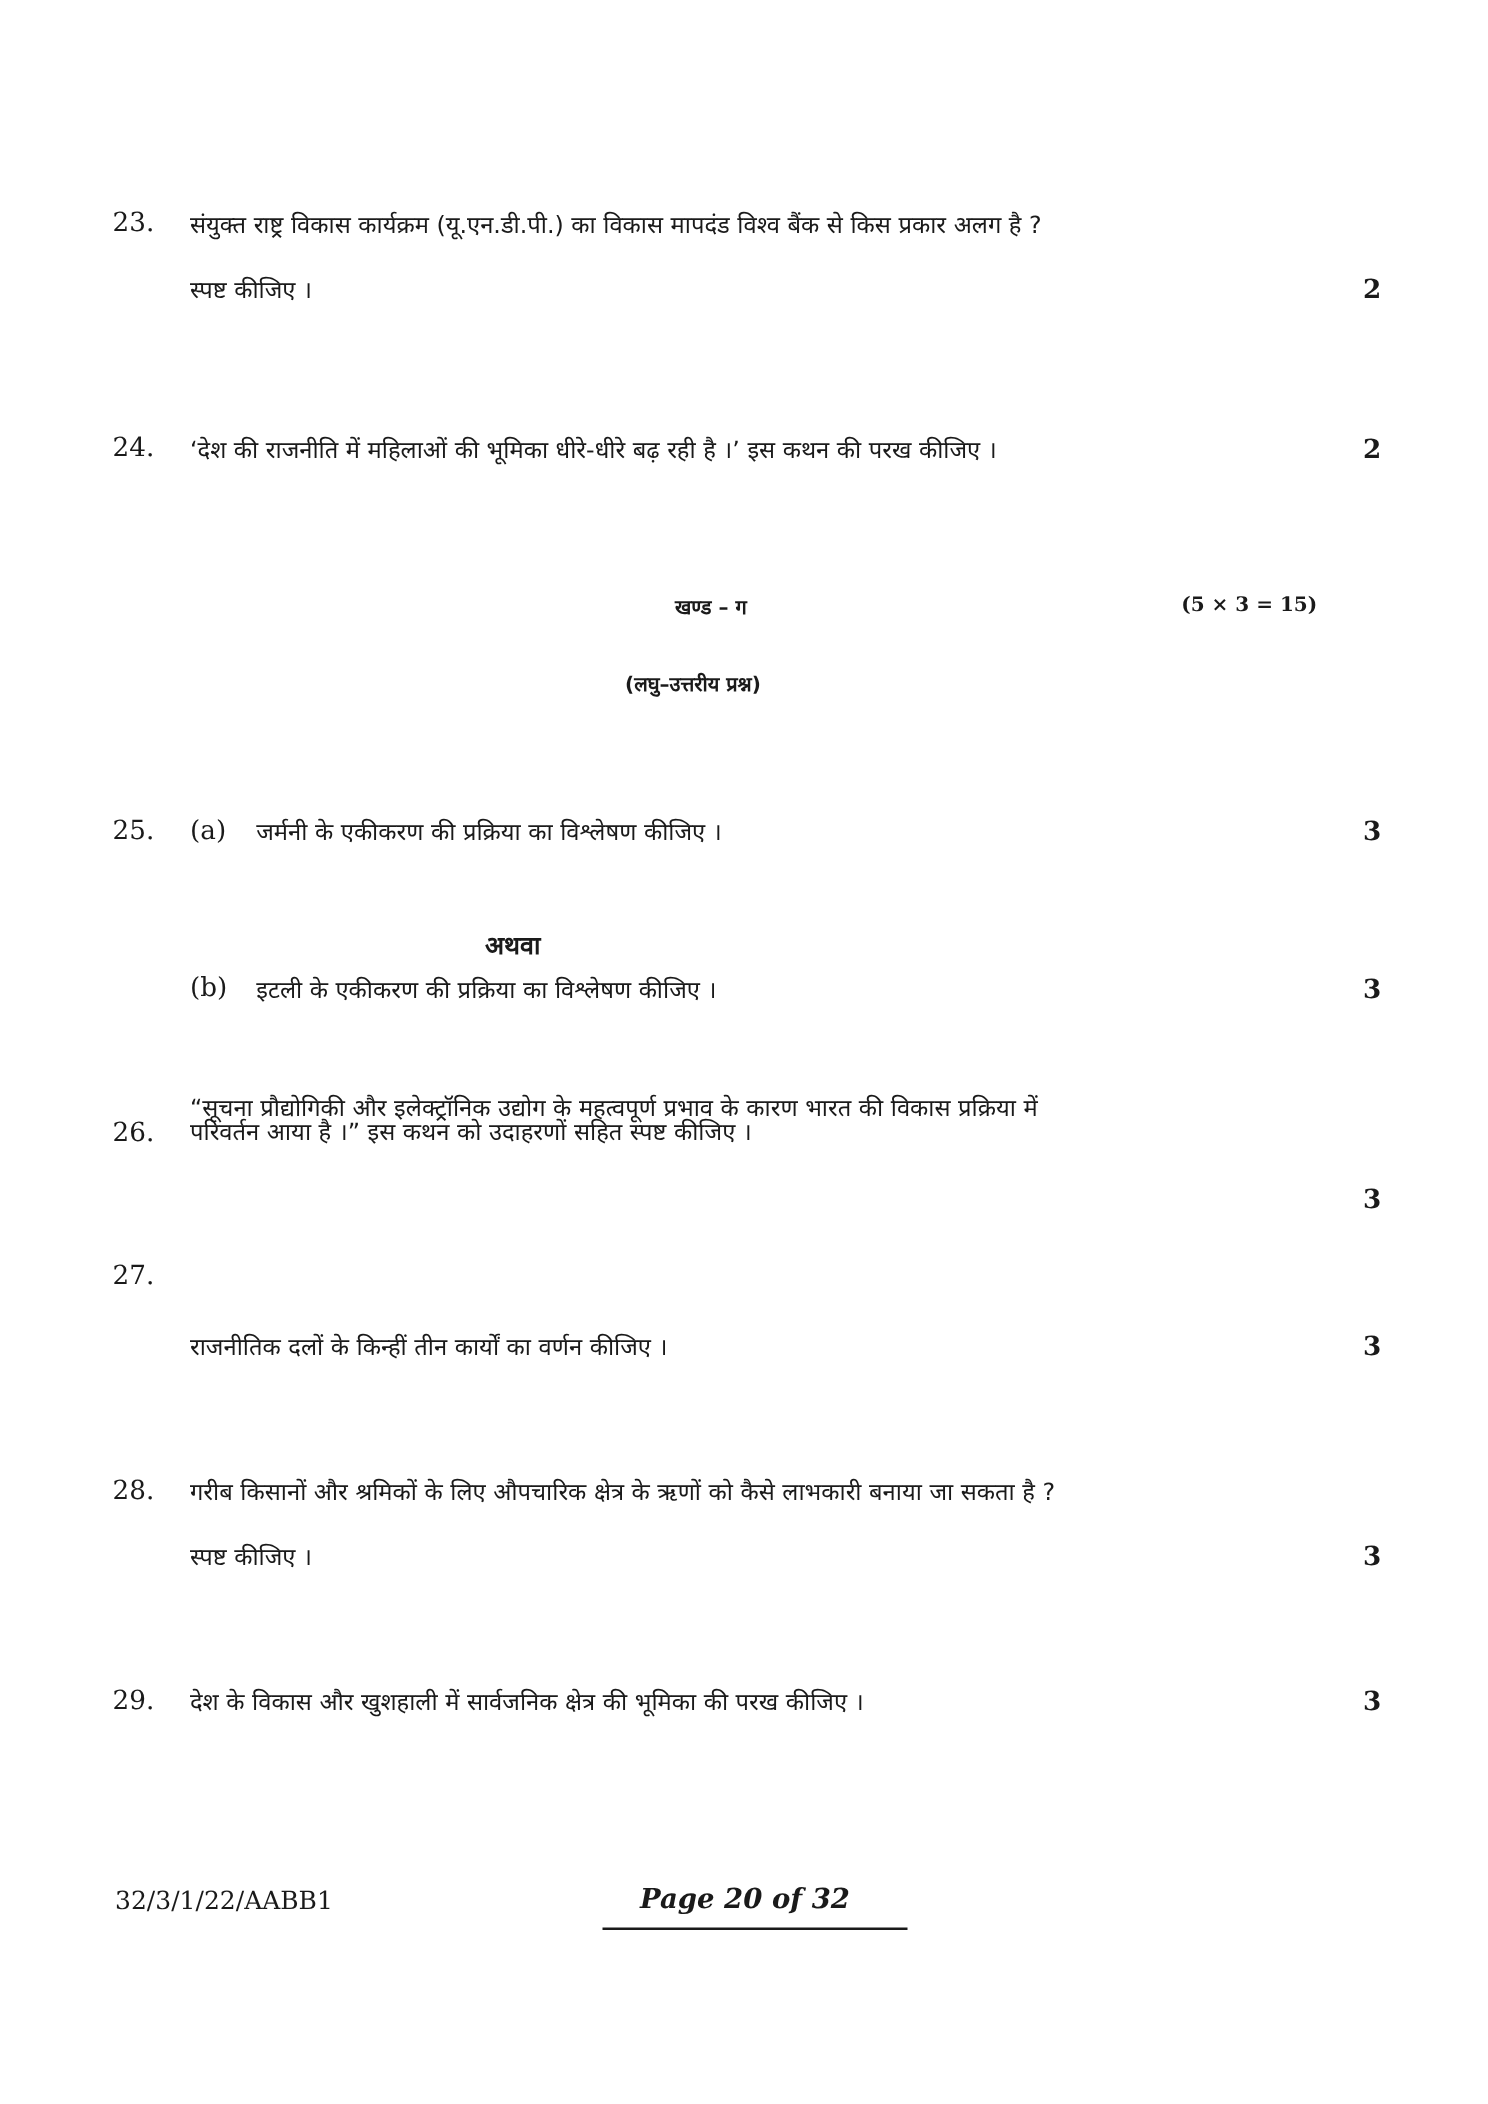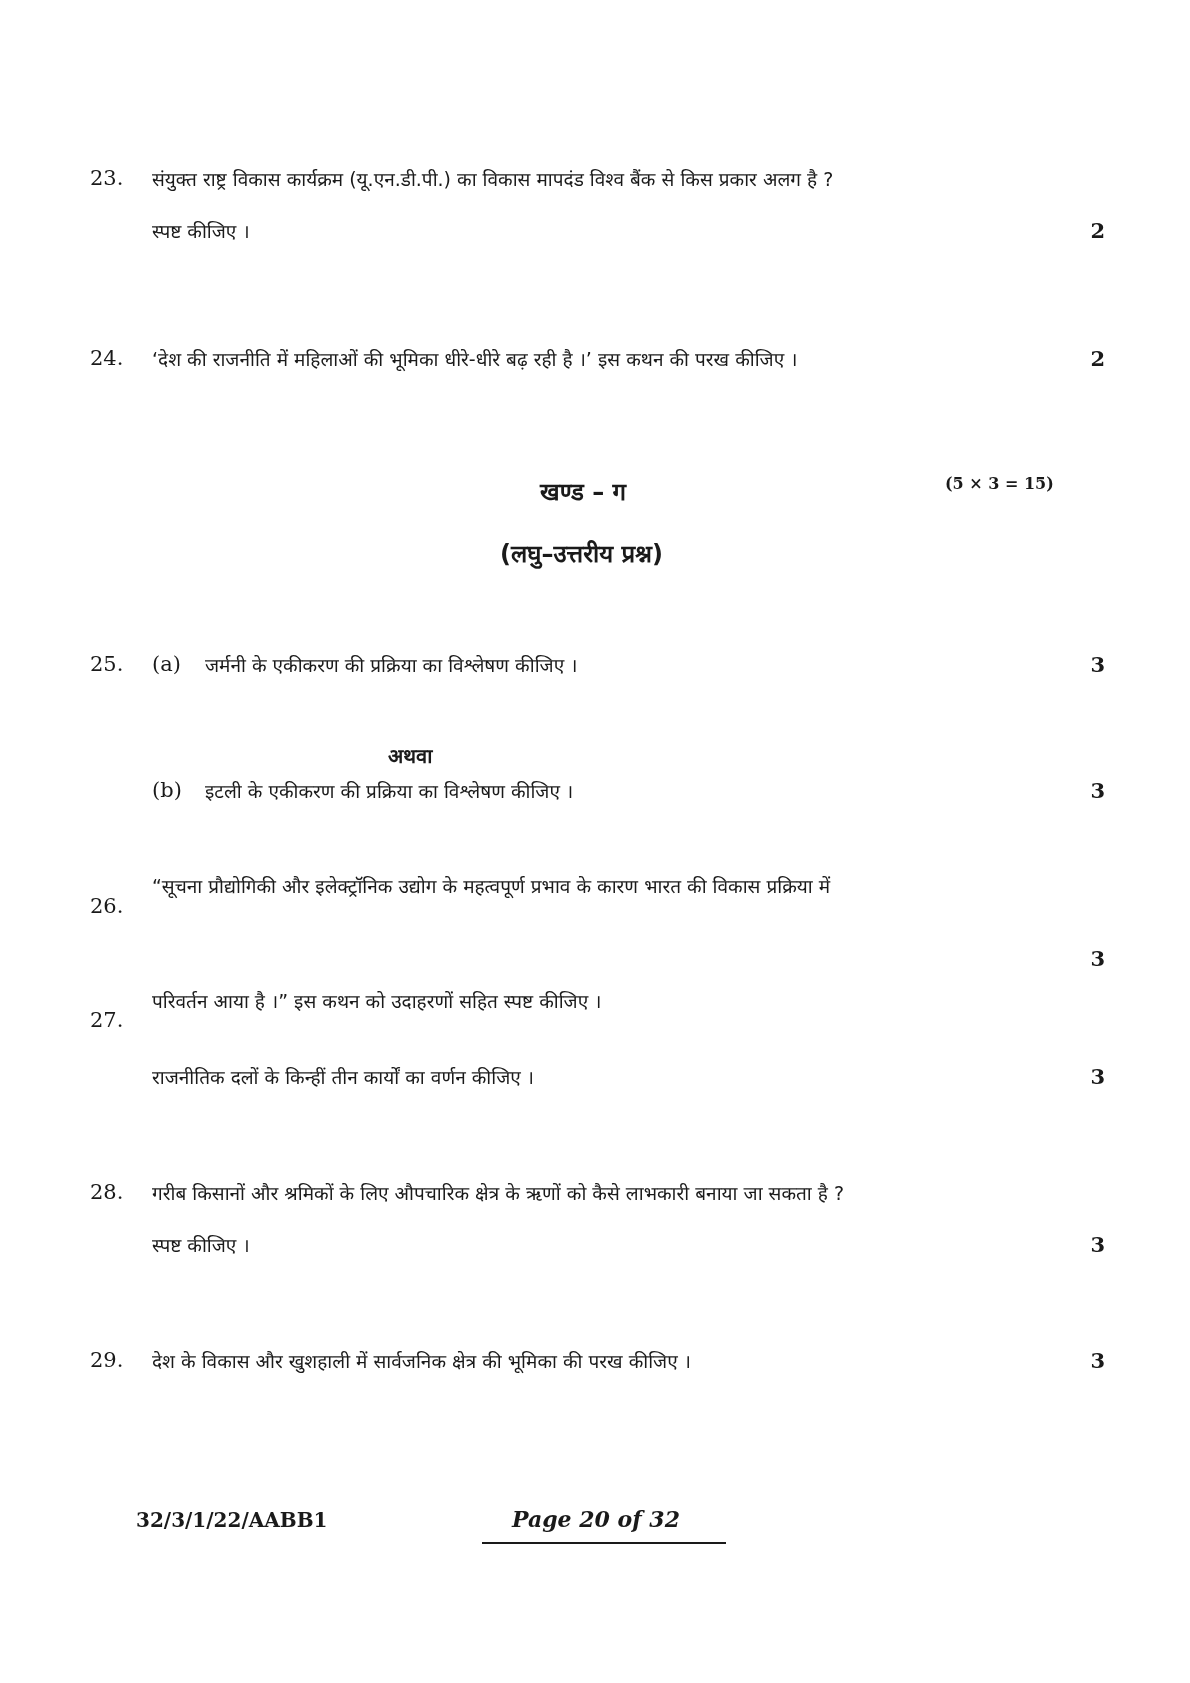--- a/index.html
+++ b/index.html
@@ -6,24 +6,24 @@
     body {
       width: 1190px; height: 1683px; position: relative; overflow: hidden;
       font-family: "DejaVu Serif", "Liberation Serif", serif;
       color: #1a1a1a;
     }
     .qnum { position: absolute; left: 90px; font-size: 21px; }
     .qtext { position: absolute; left: 152px; font-family: "DejaVu Sans", "Liberation Sans", sans-serif; font-size: 19px; white-space: nowrap; }
     .marks { position: absolute; left: 1085px; font-size: 21px; font-weight: bold; text-align: right; width: 20px; }
     .sub-label { position: absolute; left: 152px; font-size: 21px; }
     .sub-text { position: absolute; left: 205px; font-family: "DejaVu Sans", "Liberation Sans", sans-serif; font-size: 19px; white-space: nowrap; }
-    .section-title { position: absolute; font-family: "DejaVu Sans", "Liberation Sans", sans-serif; font-weight: bold; font-size: 24px; }
+    .section-title { position: absolute; font-family: "DejaVu Sans", "Liberation Sans", sans-serif; font-weight: bold; font-size: 16px; }
     .section-marks { position: absolute; font-weight: bold; font-size: 16px; }
     .or-label { position: absolute; left: 388px; font-family: "DejaVu Sans", "Liberation Sans", sans-serif; font-weight: bold; font-size: 20px; margin-top: 28px; }
-    .footer-code { position: absolute; left: 92px; top: 1508px; font-weight: bold; font-size: 20px; margin-left: 44px; }
+    .footer-code { position: absolute; left: 92px; top: 1508px; font-weight: normal; font-size: 20px; }
     .footer-page { position: absolute; left: 512px; top: 1506px; font-weight: bold; font-style: italic; font-size: 22px; }
     .footer-line { position: absolute; left: 482px; top: 1542px; width: 244px; height: 2px; background: #1a1a1a; }
   </style>
 </head>
 <body>
 
 <div>
   <span class="qnum" style="top:166px">23.</span>
   <span class="qtext" style="top:166px">संयुक्त राष्ट्र विकास कार्यक्रम (यू.एन.डी.पी.) का विकास मापदंड विश्व बैंक से किस प्रकार अलग है ?</span>
   <span class="qtext" style="top:218px">स्पष्ट कीजिए ।</span>
@@ -49,21 +49,21 @@
   <span class="marks" style="top:652px">3</span>
   <span class="or-label" style="top:714px">अथवा</span>
   <span class="sub-label" style="top:778px">(b)</span>
   <span class="sub-text" style="top:778px">इटली के एकीकरण की प्रक्रिया का विश्लेषण कीजिए ।</span>
   <span class="marks" style="top:778px">3</span>
 </div>
 
 <div>
   <span class="qnum" style="top:894px">26.</span>
   <span class="qtext" style="top:873px">“सूचना प्रौद्योगिकी और इलेक्ट्रॉनिक उद्योग के महत्वपूर्ण प्रभाव के कारण भारत की विकास प्रक्रिया में</span>
-  <span class="qtext" style="top:988px">परिवर्तन आया है ।” इस कथन को उदाहरणों सहित स्पष्ट कीजिए ।</span>
+  <span class="qtext" style="top:892px">परिवर्तन आया है ।” इस कथन को उदाहरणों सहित स्पष्ट कीजिए ।</span>
   <span class="marks" style="top:946px">3</span>
 </div>
 
 <div>
   <span class="qnum" style="top:1008px">27.</span>
   <span class="qtext" style="top:1064px">राजनीतिक दलों के किन्हीं तीन कार्यों का वर्णन कीजिए ।</span>
   <span class="marks" style="top:1064px">3</span>
 </div>
 
 <div>

